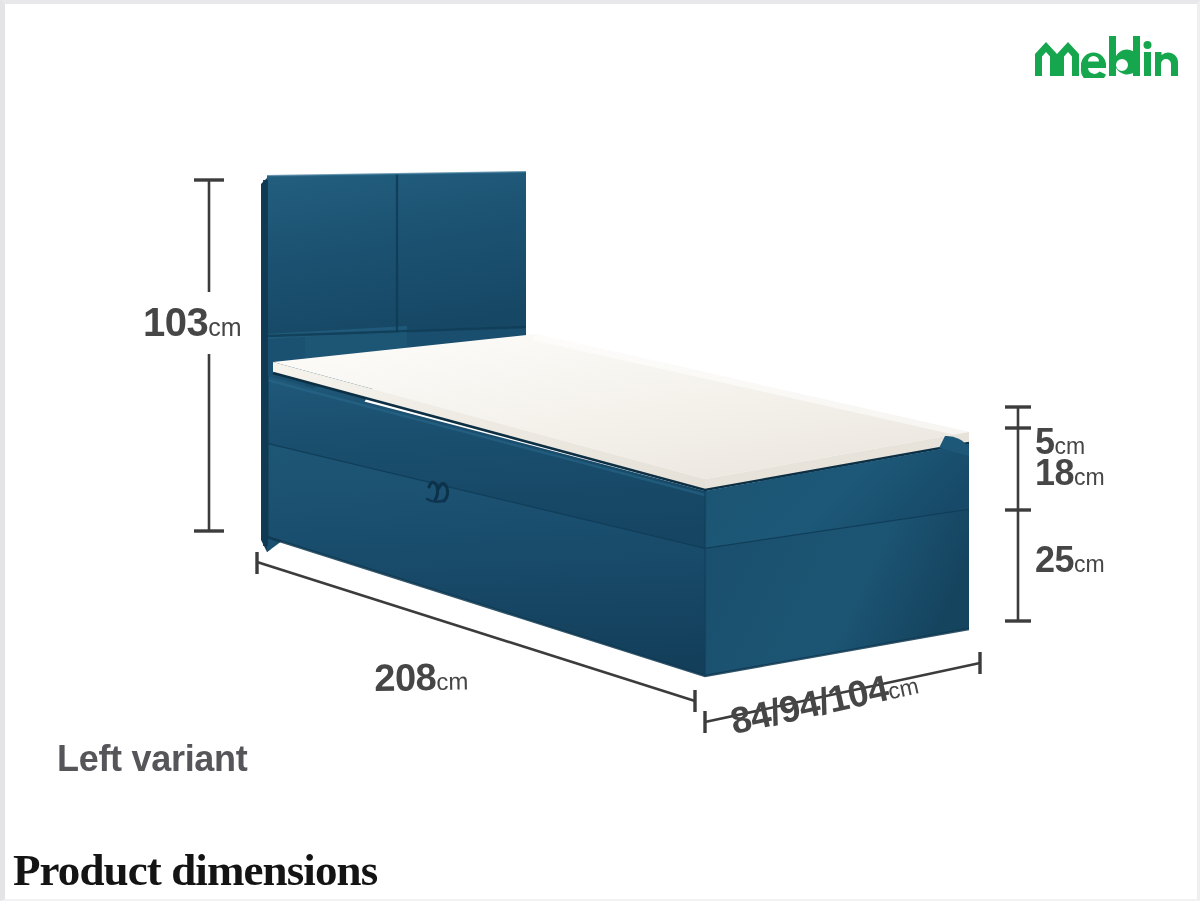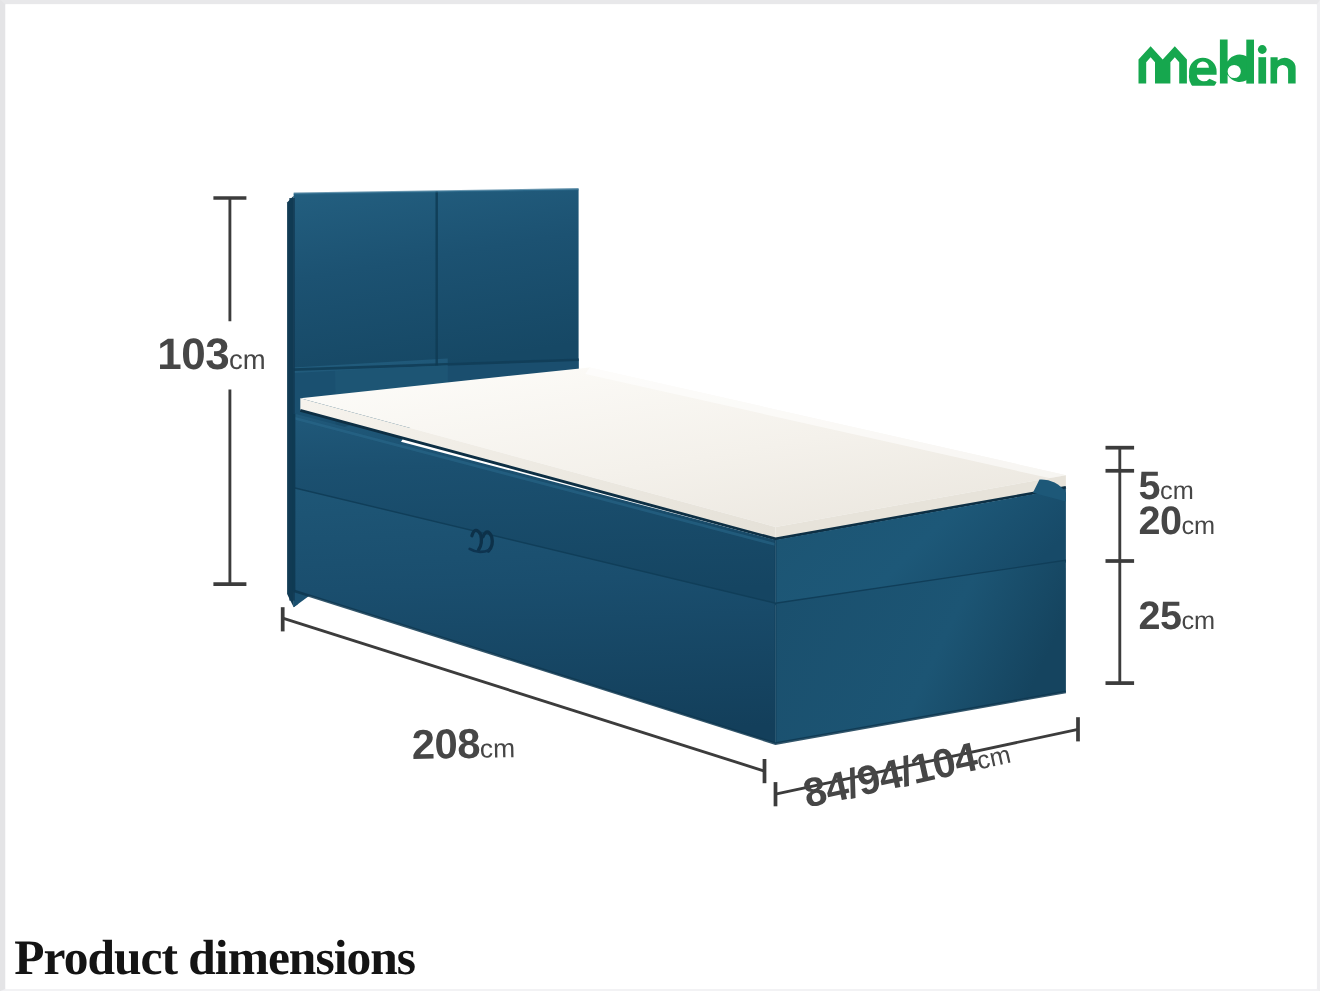--- a/index.html
+++ b/index.html
@@ -264,29 +264,30 @@
 
   <div class="dim" id="dim-height-label">
     <span class="num">103</span><span class="unit">cm</span>
   </div>
 
   <div class="dim" id="dim-mattress-label">
     <span class="num">5</span><span class="unit">cm</span>
   </div>
 
   <div class="dim" id="dim-topbox-label">
-    <span class="num">20</span><span class="unit">cm</span>
+    <span class="num">18</span><span class="unit">cm</span>
   </div>
 
   <div class="dim" id="dim-base-label">
     <span class="num">25</span><span class="unit">cm</span>
   </div>
 
   <div class="dim" id="dim-length-label">
     <span class="num">208</span><span class="unit">cm</span>
   </div>
 
   <div class="dim" id="dim-width-label">
     <span class="num">84/94/104</span><span class="unit">cm</span>
   </div>
 
+  <div id="variant-caption">Left variant</div>
   <div id="page-title">Product dimensions</div>
 </div>
 
 </body></html>

